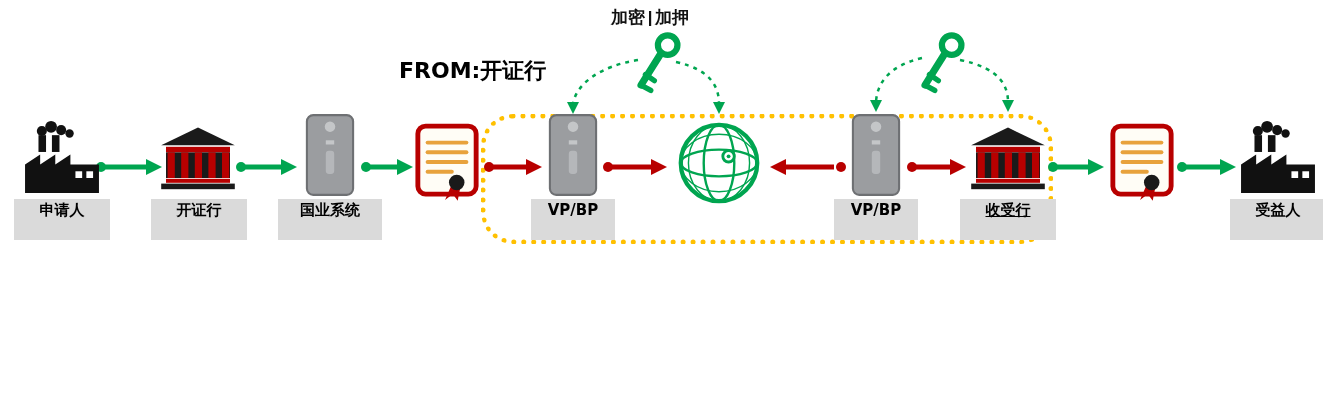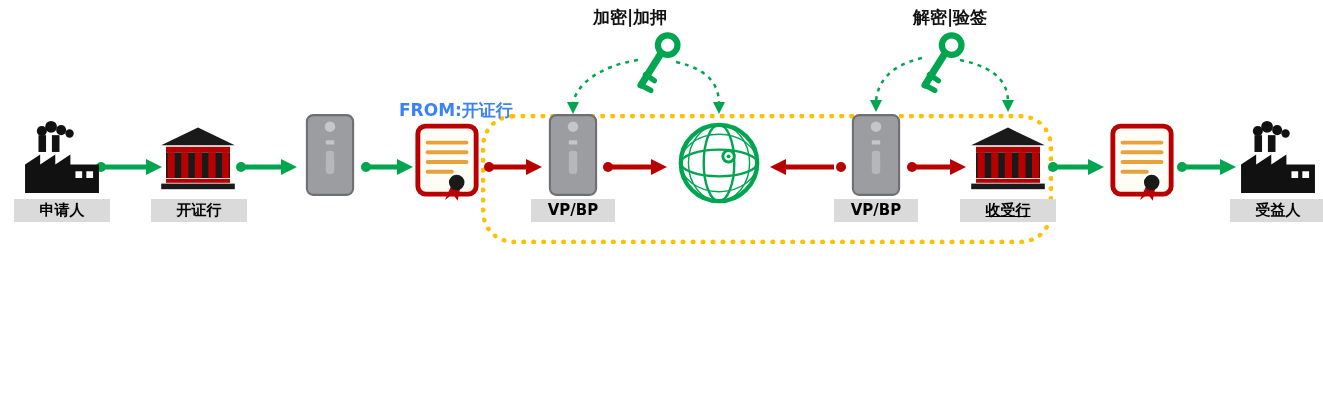--- a/index.html
+++ b/index.html
@@ -10,37 +10,36 @@
     position:absolute; left:481px; top:114px; width:562px; height:120px;
     border:5px dotted #FFC000; border-radius:32px;
   }
 
   .conn-layer { position:absolute; left:0; top:0; width:1323px; height:419px; pointer-events:none; }
 
   .icon-wrap { position:absolute; }
   .icon-wrap svg { width:100%; height:100%; display:block; }
 
   .node-label {
-    position:absolute; top:199px; height:23px;
+    position:absolute; top:199px; height:41px;
     background:#DADADA; color:#000;
     font-weight:700; font-size:15px; line-height:23px; text-align:center;
   }
 
   .msg-header {
     position:absolute; left:399px; top:60px;
-    font-weight:700; font-size:17px; line-height:21px; color:#3b82f6;
+    font-weight:700; font-size:22px; line-height:21px; color:#000000;
     white-space:nowrap;
-    margin-top:40px;
   }
   .key-caption {
     position:absolute; top:6px; width:132px;
     font-weight:700; font-size:17px; color:#111; text-align:center;
     white-space:nowrap;
   }
-  .key-caption.encrypt { left:564px; }
+  .key-caption.encrypt { left:584px;font-family:Liberation Mono, monospace; }
   .key-caption.decrypt { left:884px; }
 
   .hidden-defs { position:absolute; width:0; height:0; overflow:hidden; }
 </style>
 </head>
 <body>
 
 <div class="canvas">
 
   <svg class="hidden-defs" aria-hidden="true">
@@ -241,24 +240,24 @@
       </svg>
   </div>
   <div class="icon-wrap" style="left:912px; top:30px; width:58px; height:64px;">
     <svg viewBox="0 0 64 72">
         <use href="#sym-key"></use>
       </svg>
   </div>
 
   <div class="node-label" style="left:14px;   width:96px;">申请人</div>
   <div class="node-label" style="left:151px;  width:96px;font-family:Liberation Serif, serif;">开证行</div>
+  <div class="node-label" style="left:278px;  width:104px;">国业系统</div>
   <div class="node-label" style="left:531px;  width:84px;">VP/BP</div>
   <div class="node-label" style="left:834px;  width:84px;">VP/BP</div>
   <div class="node-label" style="left:960px;  width:96px;text-decoration:underline;">收受行</div>
   <div class="node-label" style="left:1230px; width:96px;">受益人</div>
 
   <div class="msg-header">
     <div>FROM:开证行</div>
   </div>
   <div class="key-caption encrypt">加密|加押</div>
-  <div class="key-caption decrypt">解密|验签</div>
 
 </div>
 
 </body></html>

